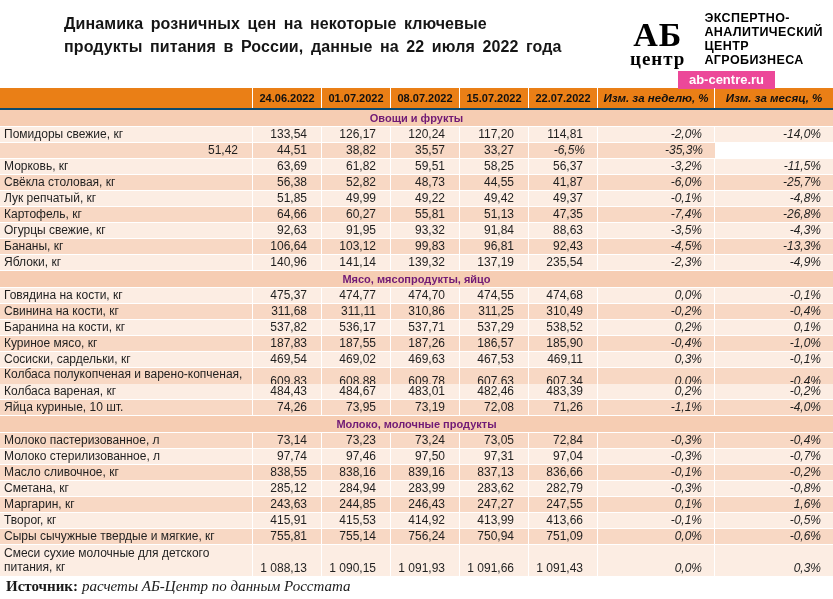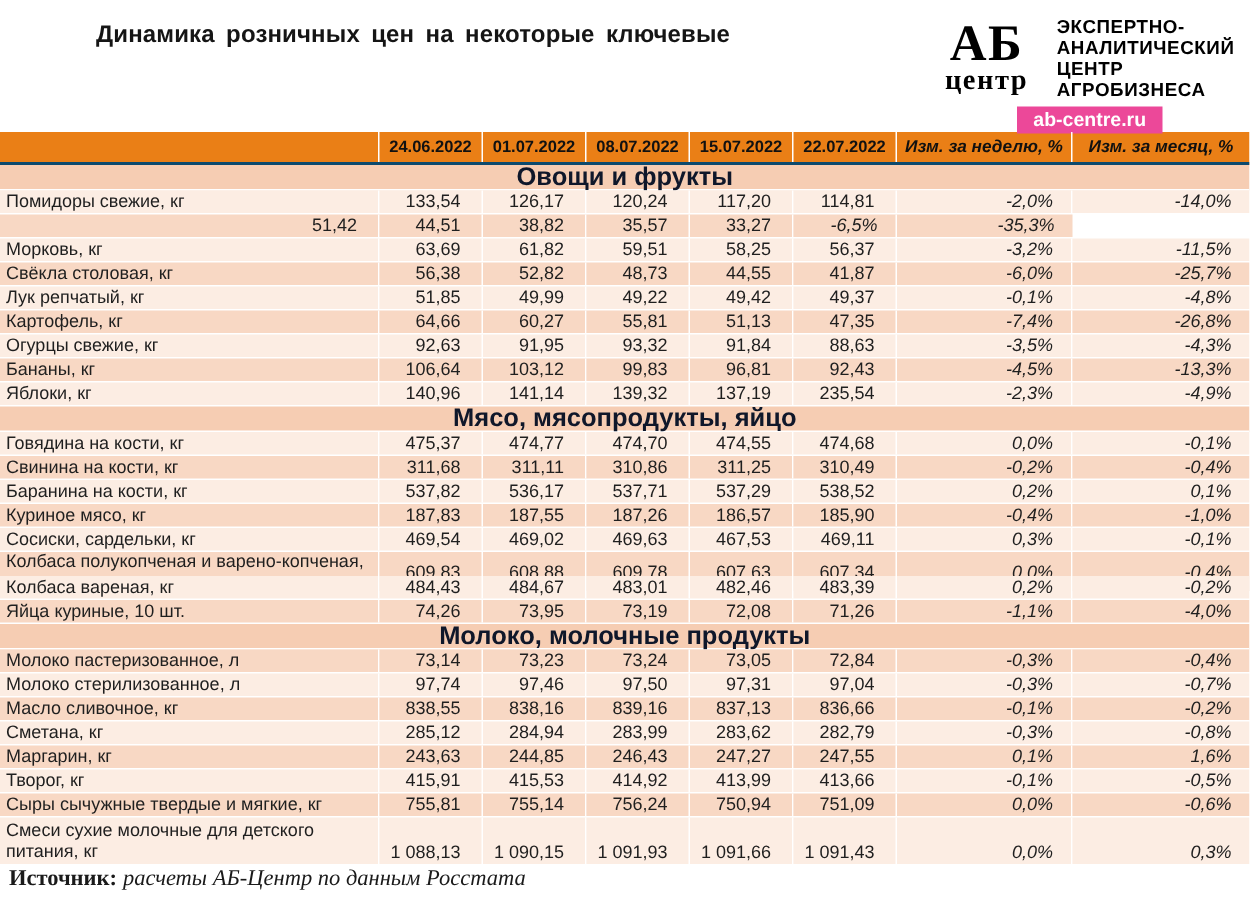--- a/index.html
+++ b/index.html
@@ -14,42 +14,42 @@
   body{
     width:833px;height:599px;position:relative;overflow:hidden;
     font-family:"Liberation Sans",sans-serif;color:var(--c-text);
   }
   
   .top{display:flex;justify-content:space-between;align-items:flex-start;
        height:88px;padding:10px 6px 0 64px;border-radius:13px;}
   .title{font-size:16px;font-weight:bold;line-height:1.45;color:#151515;
          word-spacing:3px;letter-spacing:.1px;padding-top:2px;}
   .logo{display:flex;flex-direction:column;align-items:center;margin-right:4px;}
-  .logo-row{display:flex;align-items:center;}
+  .logo-row{display:flex;align-items:flex-end;}
   .brand{display:flex;flex-direction:column;align-items:center;
          font-family:"Liberation Serif",serif;font-weight:bold;color:#000;}
   .brand-ab{font-size:34px;line-height:.9;letter-spacing:1px;}
   .brand-centre{font-size:19px;line-height:1;margin-top:-2px;letter-spacing:1px;}
   .logo-sep{width:2px;background:#000;margin:2px 8px 2px 9px;}
   .tagline{font-size:12.5px;font-weight:bold;line-height:1.13;color:#000;
            letter-spacing:.4px;padding-top:1px;}
   .site-badge{background:#ec4899;color:#fff;font-weight:bold;font-size:13px;
               padding:1px 11px 2px;margin-top:3px;}
   
   .tablewrap{width:833px;}
   .grid-row{display:grid;grid-template-columns:253px 69px 69px 69px 69px 69px 117px 118px;}
   .grid-row>div{border-right:1px solid #fff;}
   .grid-row>div:last-child{border-right:none;}
   .header-row{height:22px;background:var(--c-header);border-bottom:2px solid #0c4a6e;}
   .hdr-cell{display:flex;align-items:center;justify-content:center;
             font-size:11px;font-weight:bold;color:#111;}
   .hdr-cell.pct{font-style:italic;font-size:11.5px;}
   .section-row{height:17px;background:var(--c-section);display:flex;
                align-items:center;justify-content:center;font-weight:bold;
-               font-size:17px;border-bottom:1px solid #fff;color:#0f172a;}
+               font-size:11px;border-bottom:1px solid #fff;color:#701a75;}
   .data-row{height:16px;border-bottom:1px solid #fff;}
   .data-row.light>div{background:var(--c-light);}
   .data-row.dark>div{background:var(--c-dark);}
   .data-row.tall{height:32px;}
   .cell{display:flex;align-items:center;font-size:12px;line-height:1.1;}
   .name-cell{padding-left:4px;text-align:left;}
   .num-cell{justify-content:flex-end;padding-right:14px;}
   .pct-cell{justify-content:flex-end;padding-right:12px;font-style:italic;}
   .tall .num-cell,.tall .pct-cell{align-items:flex-end;padding-bottom:1px;}
   .tall .name-cell{align-items:center;}
@@ -58,20 +58,21 @@
           font-family:"Liberation Serif",serif;font-size:15px;color:#1a1a1a;}
   .src-label{font-weight:bold;}
   .src-text{font-style:italic;margin-left:4px;}
 </style>
 </head>
 <body>
 
 <div class="top">
   <div class="title">
     <div>Динамика розничных цен на некоторые ключевые</div>
+    <div>продукты питания в России, данные на 22 июля 2022 года</div>
   </div>
   <div class="logo">
     <div class="logo-row">
       <div class="brand">
         <div class="brand-ab">АБ</div>
         <div class="brand-centre">центр</div>
       </div>
       <div class="logo-sep"></div>
       <div class="tagline">
         <div>ЭКСПЕРТНО-</div>

